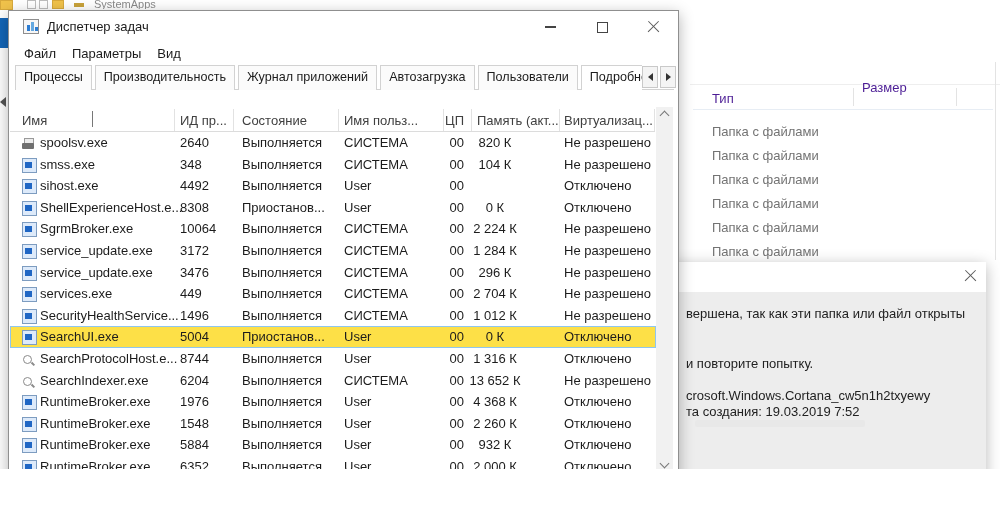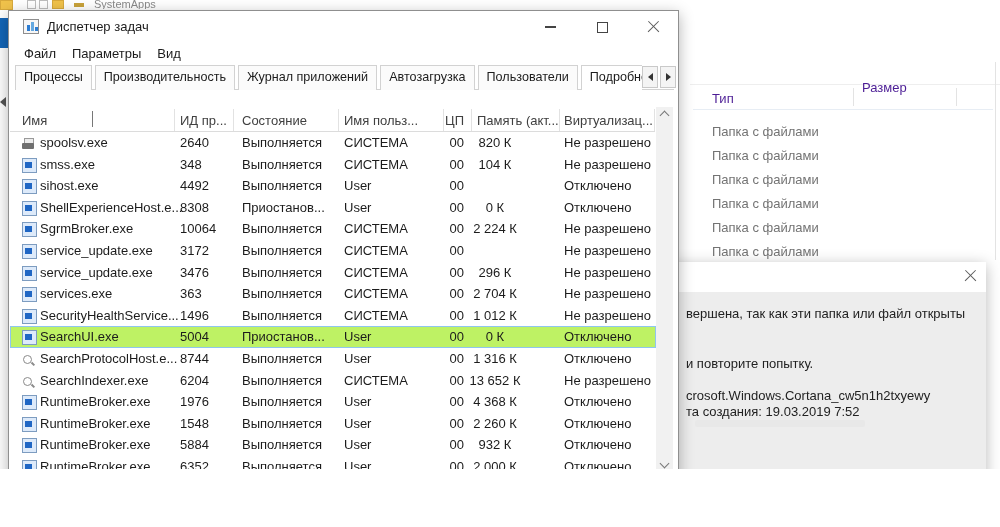--- a/index.html
+++ b/index.html
@@ -51,21 +51,21 @@
   .tri-r{width:0;height:0;border-top:4px solid transparent;border-bottom:4px solid transparent;border-left:5px solid #333}
   
   #thead{left:1px;top:96px;width:645px;height:25px;background:#fff;border-bottom:1px solid #dcdcdc}
   .hc{position:absolute;top:0;height:25px;line-height:27px;color:#404040;white-space:nowrap}
   .hdiv{position:absolute;top:2px;width:1px;height:22px;background:#e2e2e2}
   .sortchev{position:absolute;left:82px;top:4px;width:7px;height:7px}
   .chev{width:6px;height:6px;border-right:1.4px solid #777;border-bottom:1.4px solid #777;transform:rotate(45deg)}
   .chev-up{transform:rotate(-135deg)}
   #rows{left:1px;top:121px;width:646px;height:340px;overflow:hidden}
   .prow{position:relative;height:21.6px;line-height:21.6px;white-space:nowrap}
-  .prow.selected{background:#bef264;box-shadow:inset 0 0 0 1px #8fc6ee}
+  .prow.selected{background:#fde047;box-shadow:inset 0 0 0 1px #8fc6ee}
   .cell{position:absolute;top:0;height:21.6px}
   .c-ic{left:12px;top:4px}
   .c-name{left:30px}
   .c-pid{left:170px;width:48px}
   .c-status{left:232px;width:98px}
   .c-user{left:334px;width:92px}
   .c-cpu{left:410px;width:44px;text-align:right}
   .c-mem{left:430px;width:110px;text-align:center}
   .c-virt{left:554px;width:92px}
   
@@ -229,36 +229,37 @@
     <span class="cell c-mem">2 224 К</span>
     <span class="cell c-virt">Не разрешено</span>
   </div>
         <div class="prow">
     <span class="cell c-ic"><span class="picon picon-app"></span></span>
     <span class="cell c-name">service_update.exe</span>
     <span class="cell c-pid">3172</span>
     <span class="cell c-status">Выполняется</span>
     <span class="cell c-user">СИСТЕМА</span>
     <span class="cell c-cpu">00</span>
+    <span class="cell c-mem">1 284 К</span>
     <span class="cell c-virt">Не разрешено</span>
   </div>
         <div class="prow">
     <span class="cell c-ic"><span class="picon picon-app"></span></span>
     <span class="cell c-name">service_update.exe</span>
     <span class="cell c-pid">3476</span>
     <span class="cell c-status">Выполняется</span>
     <span class="cell c-user">СИСТЕМА</span>
     <span class="cell c-cpu">00</span>
     <span class="cell c-mem">296 К</span>
     <span class="cell c-virt">Не разрешено</span>
   </div>
         <div class="prow">
     <span class="cell c-ic"><span class="picon picon-app"></span></span>
     <span class="cell c-name">services.exe</span>
-    <span class="cell c-pid">363</span>
+    <span class="cell c-pid">449</span>
     <span class="cell c-status">Выполняется</span>
     <span class="cell c-user">СИСТЕМА</span>
     <span class="cell c-cpu">00</span>
     <span class="cell c-mem">2 704 К</span>
     <span class="cell c-virt">Не разрешено</span>
   </div>
         <div class="prow">
     <span class="cell c-ic"><span class="picon picon-app"></span></span>
     <span class="cell c-name">SecurityHealthService...</span>
     <span class="cell c-pid">1496</span>

